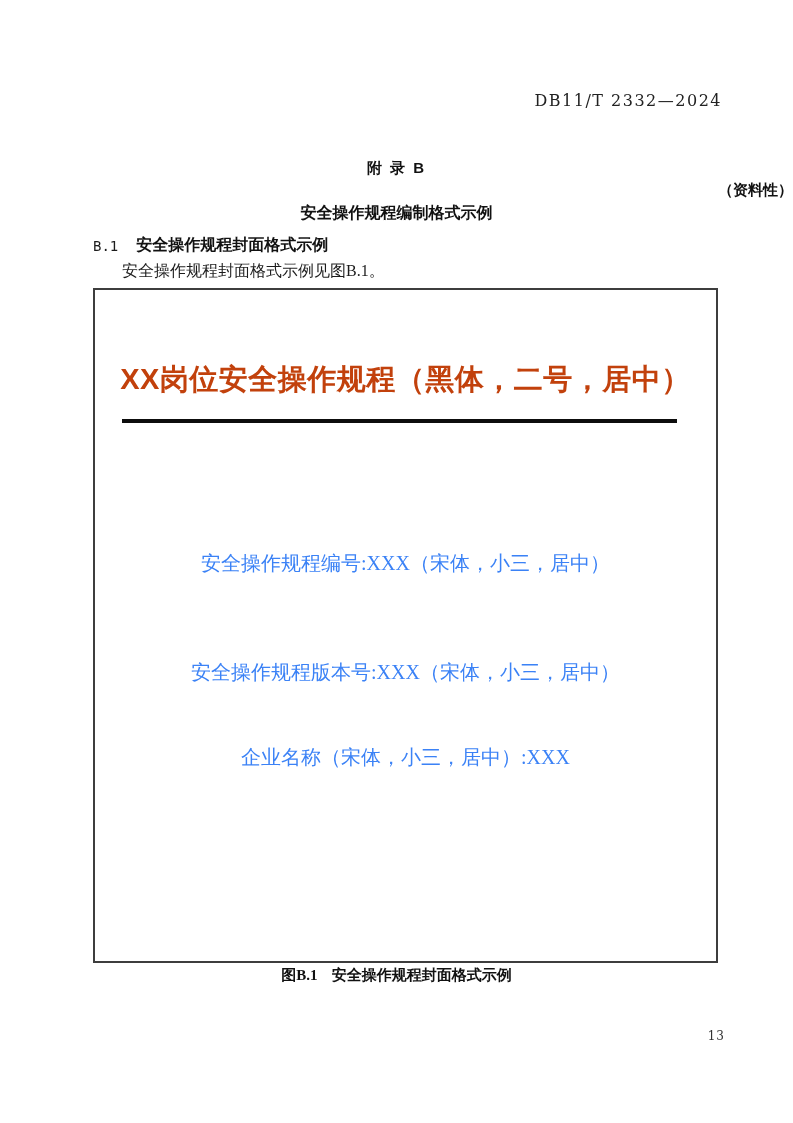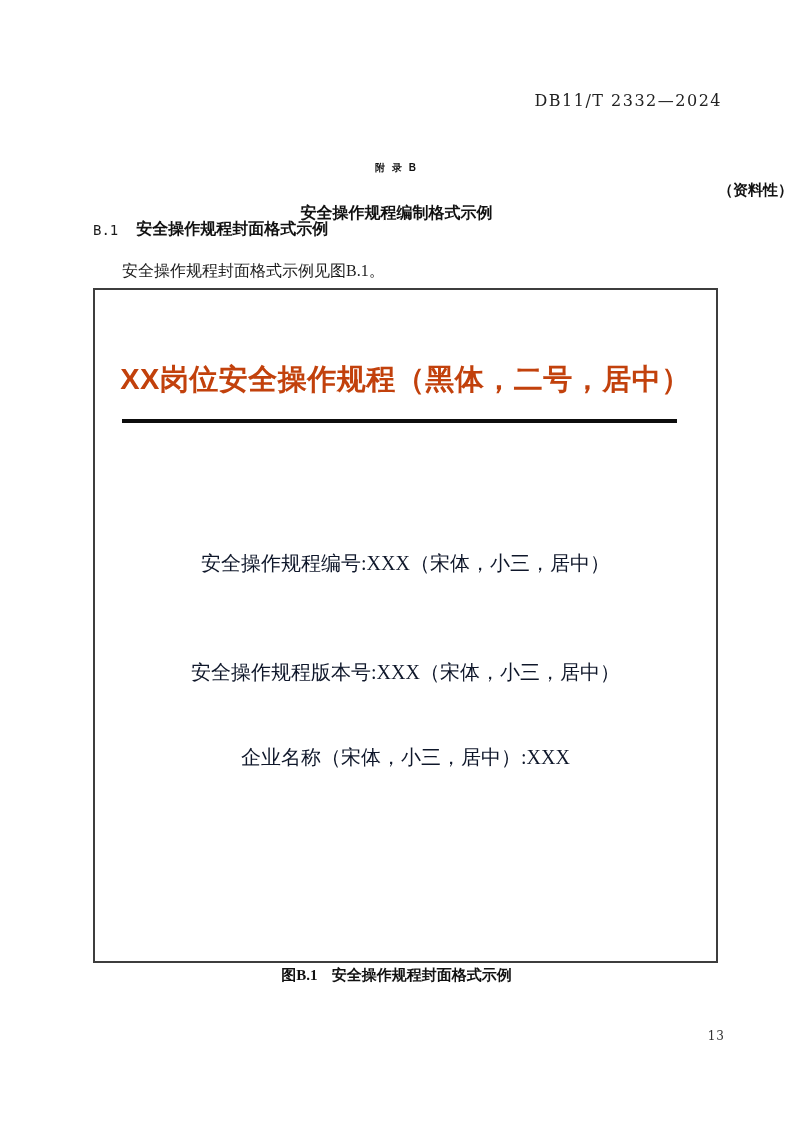--- a/index.html
+++ b/index.html
@@ -29,27 +29,27 @@
   .appendix-title {
     position: absolute;
     top: 157px;
     left: 0;
     width: 100%;
     text-align: center;
     font-family: "Liberation Sans", "DejaVu Sans", sans-serif;
     font-weight: bold;
     color: #111111;
   }
-  .appendix-title .line1 { font-size: 10px; line-height: 22px; letter-spacing: 2px; }
+  .appendix-title .line1 { font-size: 15px; line-height: 22px; letter-spacing: 2px; }
   .appendix-title .line2 { font-size: 15px; line-height: 22px; text-align: right; }
   .appendix-title .line3 { font-size: 16px; line-height: 23px; }
 
   .section-heading {
     position: absolute;
-    top: 219px;
+    top: 235px;
     left: 93px;
     white-space: nowrap;
   }
   .section-heading .clause-no {
     font-family: "DejaVu Sans Mono", "Liberation Mono", monospace;
     font-size: 14px;
     color: #1c1c1c;
     margin-right: 18px;
     vertical-align: middle;
   }
@@ -107,21 +107,21 @@
   }
 
   .cover-line {
     position: absolute;
     left: 0;
     width: 100%;
     text-align: center;
     font-family: "Liberation Serif", "DejaVu Serif", serif;
     font-size: 20px;
     line-height: 26px;
-    color: #0f172a;
+    color: #3b82f6;
     white-space: nowrap;
   }
   .cover-line.l1 { top: 260px; }
   .cover-line.l2 { top: 369px; }
   .cover-line.l3 { top: 454px; }
 
   .figure-caption {
     position: absolute;
     top: 966px;
     left: 0;

